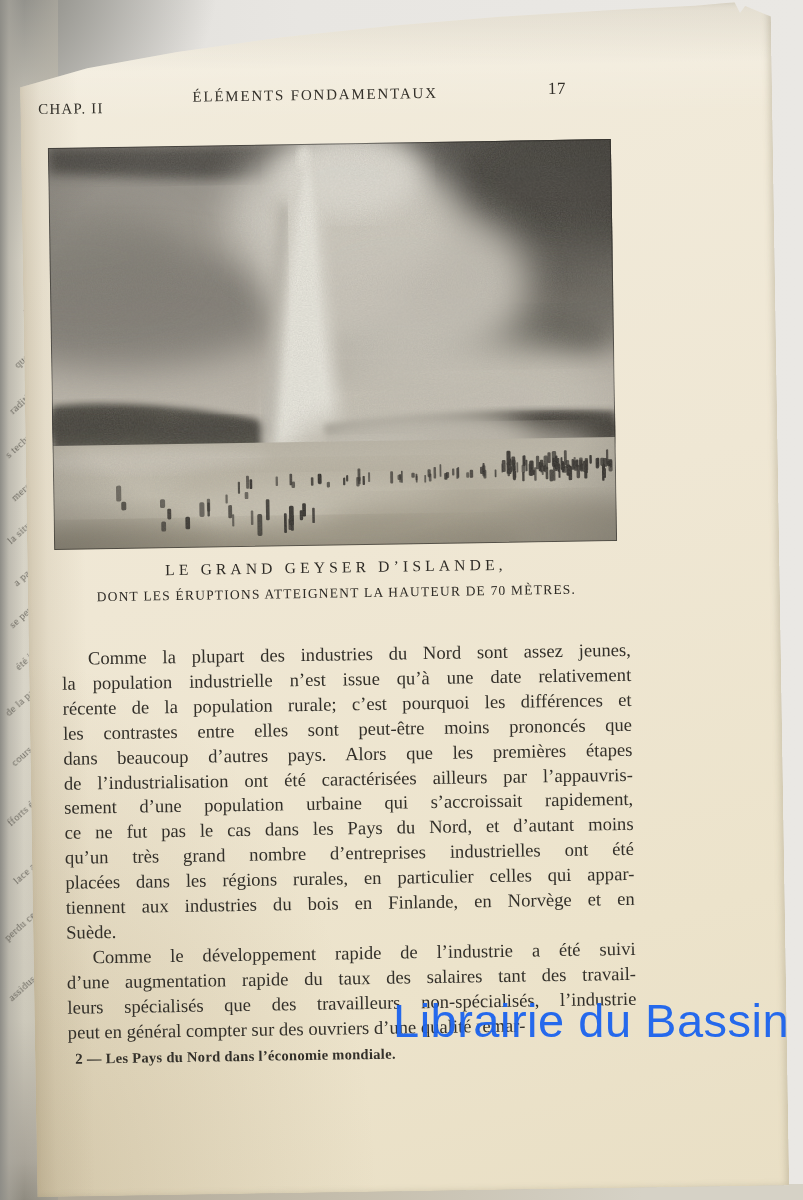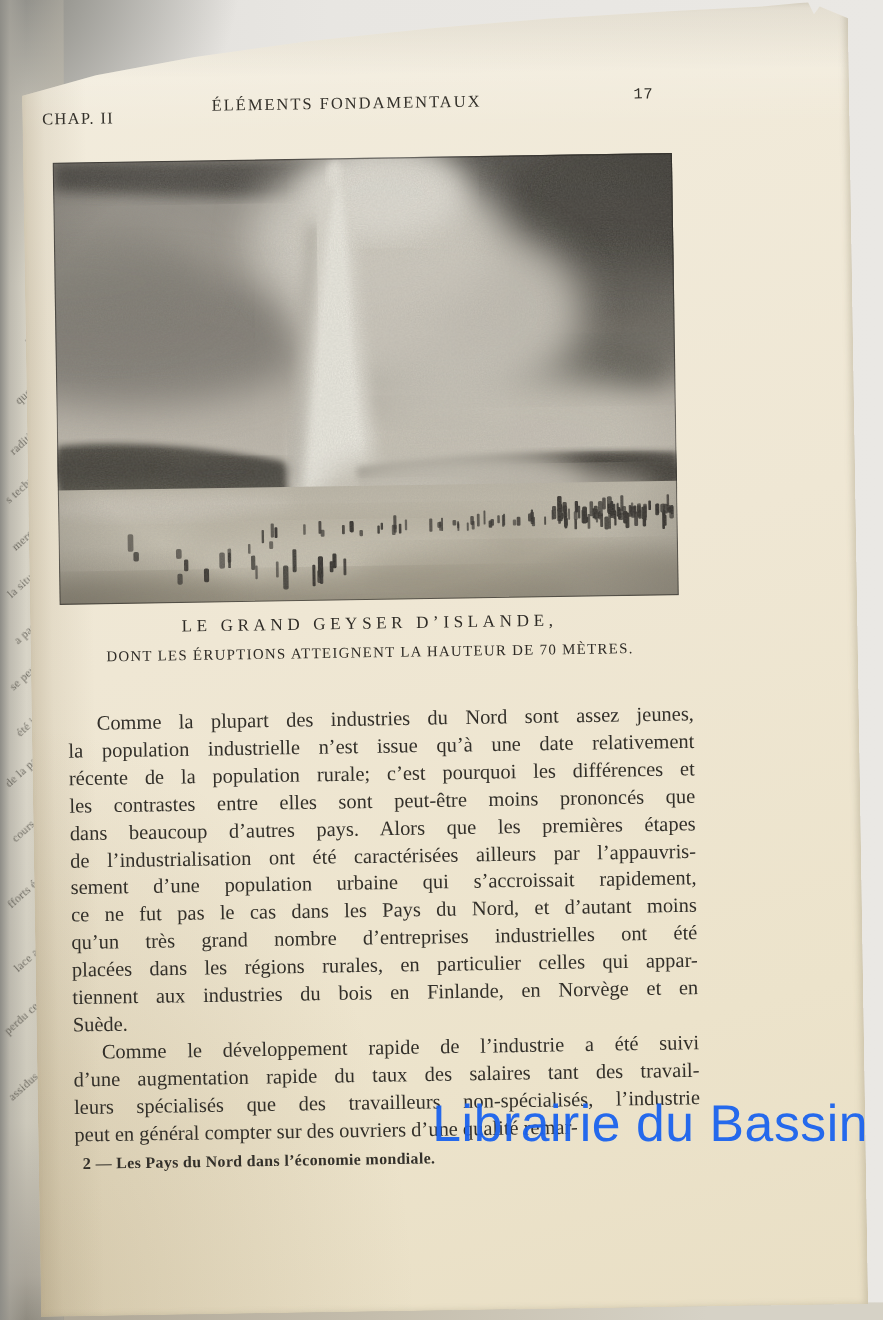--- a/index.html
+++ b/index.html
@@ -31,21 +31,21 @@
           linear-gradient(180deg,rgba(255,255,255,.32) 0,rgba(0,0,0,0) 110px),
           linear-gradient(166deg,#f2ecdd 0%,#efe7d4 45%,#ece3cb 78%,#e9dfc5 100%);
         box-shadow:inset -3px 0 6px rgba(150,140,115,.35);}
   .paper::after{content:"";position:absolute;inset:0;
         background:linear-gradient(180deg,rgba(110,98,72,.14) 0,rgba(0,0,0,0) 60px);pointer-events:none;}
 
   
   .hdr span{position:absolute;color:#33302a;}
   .hdr-chap{left:18px;top:88px;font-size:15px;letter-spacing:1.2px;}
   .hdr-title{left:150px;top:78px;width:290px;text-align:center;font-size:15px;letter-spacing:1.8px;}
-  .hdr-num{left:556px;top:74px;font-size:14px;letter-spacing:.5px;font-family:Liberation Mono, monospace;}
+  .hdr-num{left:528px;top:74px;font-size:17px;letter-spacing:.5px;}
 
   
   .photo{position:absolute;left:27px;top:135px;width:563px;height:402px;}
 
   
   .caption{position:absolute;left:27px;top:550px;width:563px;text-align:center;color:#2e2b26;}
   .cap1{font-size:15.5px;letter-spacing:4.2px;}
   .cap2{font-size:13.5px;letter-spacing:1.2px;margin-top:9px;}
 
   

